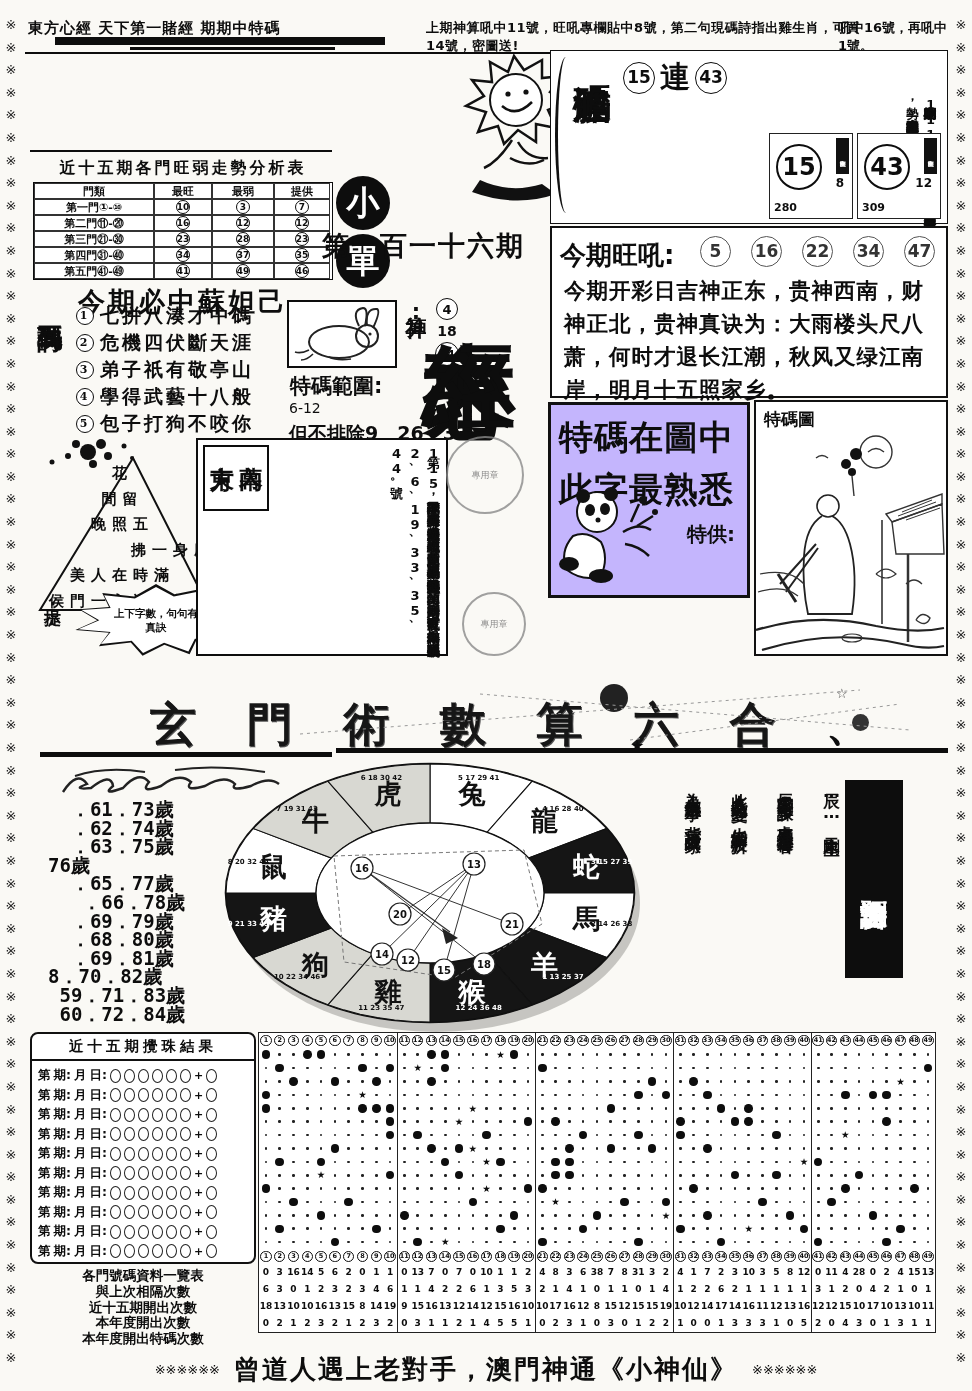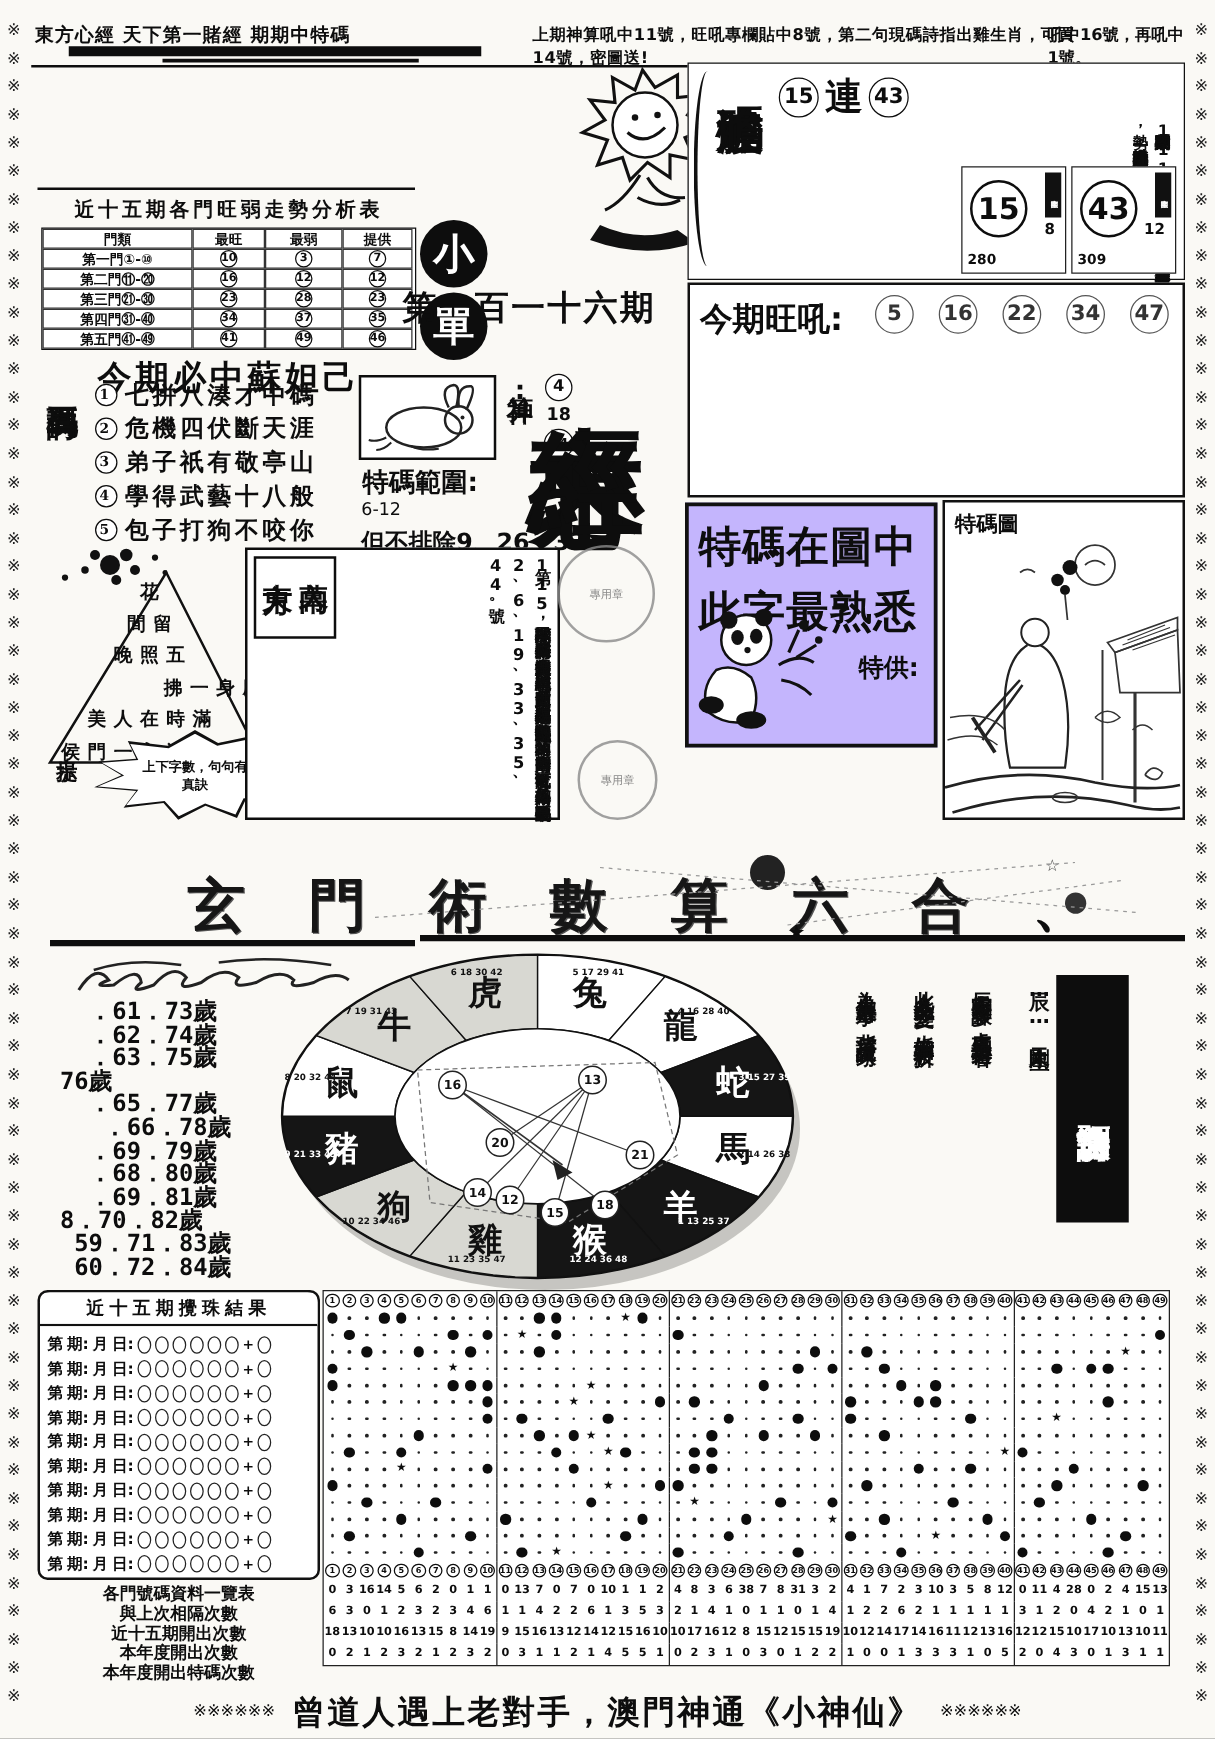--- a/index.html
+++ b/index.html
@@ -375,20 +375,21 @@
 
   <div class="abs" style="left:550px;top:226px;width:398px;height:172px;border:2.5px solid #111;background:#fff">
     <div class="b" style="position:absolute;left:8px;top:10px;font-size:26px">今期旺吼:</div>
     <div style="position:absolute;left:148px;top:8px;display:flex;gap:20px">
         <span class="cn" style="width: 31px; height: 31px; font-size: 17px; border-color: rgb(85, 85, 85); color: rgb(51, 51, 51);">5</span>
         <span class="cn" style="width: 31px; height: 31px; font-size: 17px; border-color: rgb(85, 85, 85); color: rgb(51, 51, 51);">16</span>
         <span class="cn" style="width: 31px; height: 31px; font-size: 17px; border-color: rgb(85, 85, 85); color: rgb(51, 51, 51);">22</span>
         <span class="cn" style="width: 31px; height: 31px; font-size: 17px; border-color: rgb(85, 85, 85); color: rgb(51, 51, 51);">34</span>
         <span class="cn" style="width: 31px; height: 31px; font-size: 17px; border-color: rgb(85, 85, 85); color: rgb(51, 51, 51);">47</span>
       </div>
+    <div class="serif b" style="position:absolute;left:12px;top:46px;width:374px;font-size:21.5px;line-height:33px;letter-spacing:1px">今期开彩日吉神正东，贵神西南，财神正北，贵神真诀为：大雨楼头尺八萧，何时才退长江潮，秋风又绿江南岸，明月十五照家乡。</div>
   </div>
 
   <div class="abs" style="left:548px;top:402px;width:202px;height:196px;border:3px solid #111;background:#c4b5fd">
     <div class="b" style="position:absolute;left:8px;top:10px;font-size:34px;letter-spacing:1px">特碼在圖中</div>
     <div class="b" style="position:absolute;left:8px;top:62px;font-size:34px;letter-spacing:1px">此字最熟悉</div>
     <div class="b" style="position:absolute;right:12px;top:116px;font-size:20px">特供:</div>
     <svg style="position:absolute;left:2px;bottom:2px" width="110" height="115">
       <circle cx="44" cy="34" r="20" fill="#fff" stroke="#111" stroke-width="2"></circle>
       <circle cx="30" cy="18" r="7" fill="#111"></circle>
         <circle cx="58" cy="16" r="7" fill="#111"></circle>

